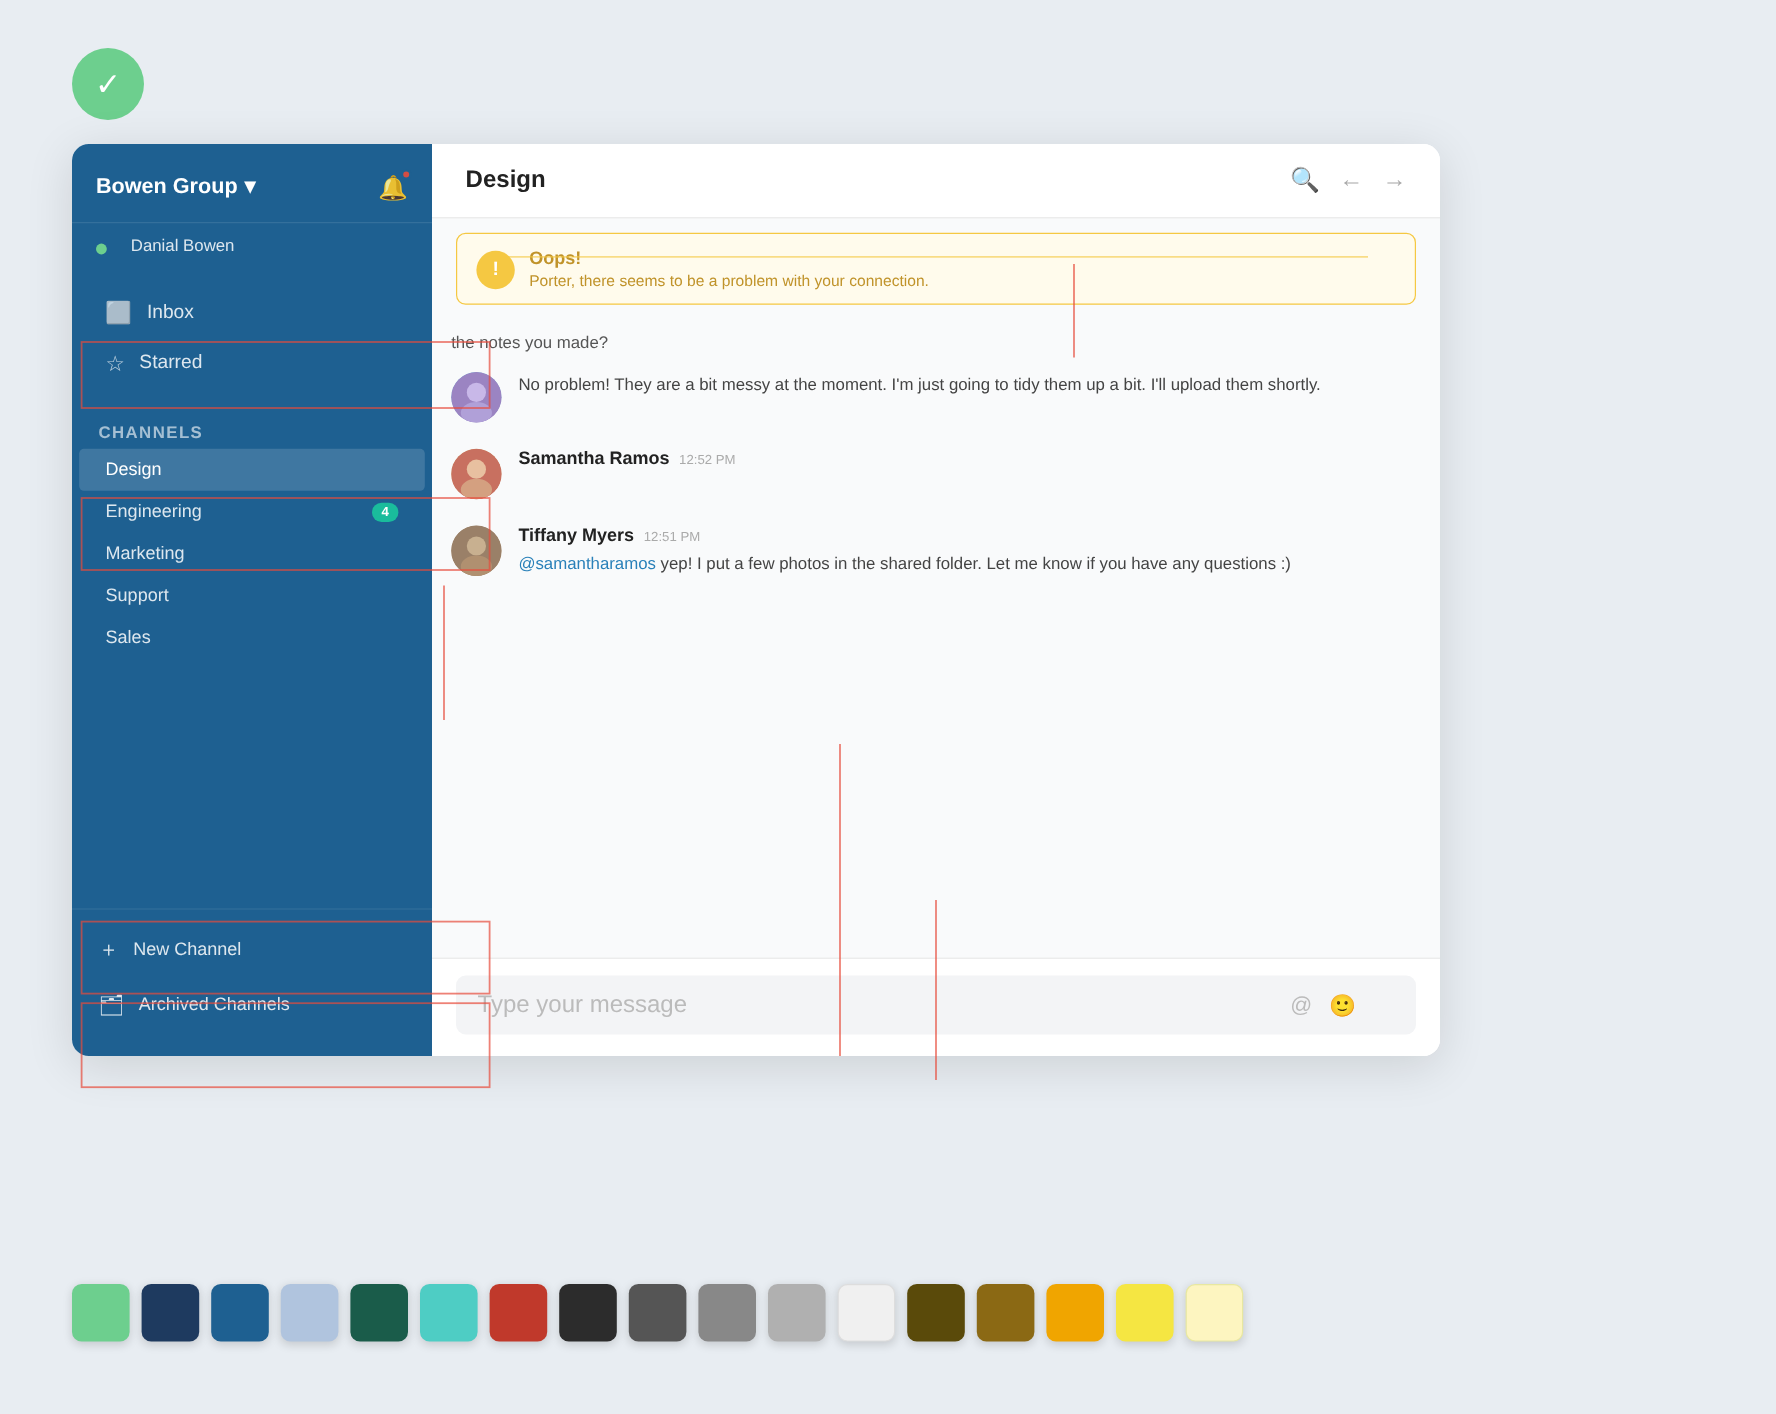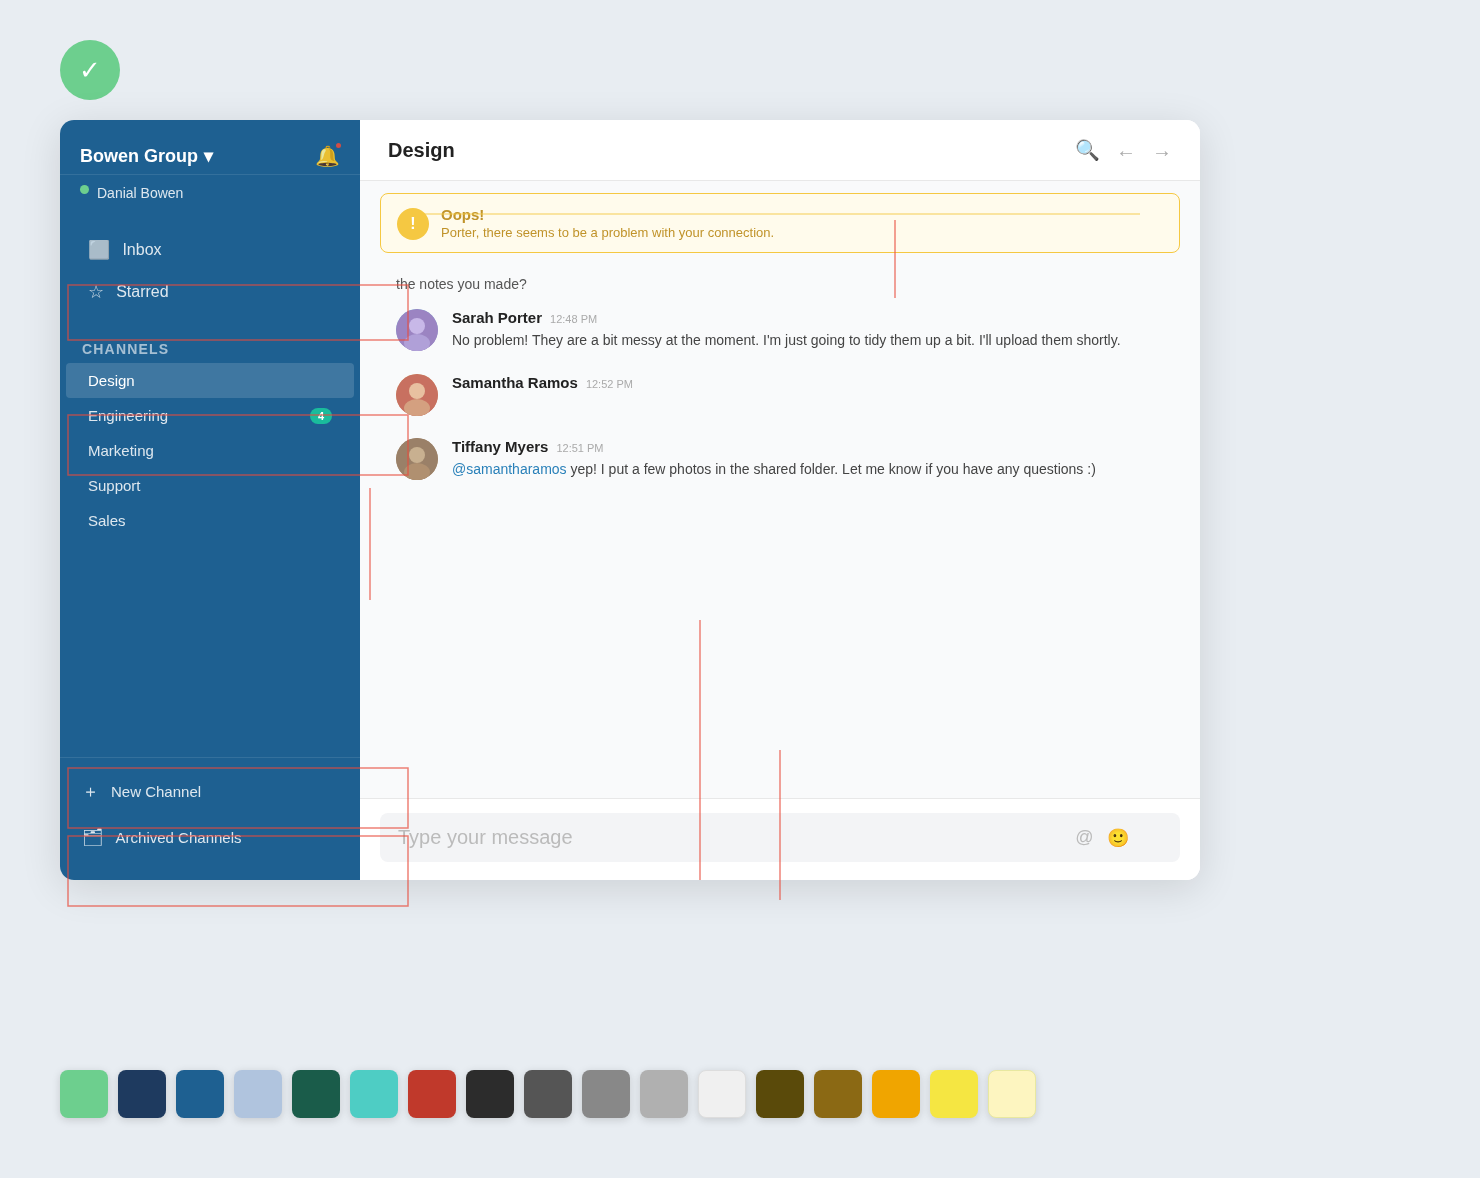--- a/index.html
+++ b/index.html
@@ -44,24 +44,24 @@
     .sidebar {
       width: 300px;
       min-width: 300px;
       background: #1e6091;
       display: flex;
       flex-direction: column;
       color: white;
     }
 
     .sidebar-header {
-      padding: 24px 20px 6px;
+      padding: 24px 20px 16px;
       border-bottom: 1px solid rgba(255,255,255,0.1);
       display: flex;
-      align-items: center;
+      align-items: flex-start;
       justify-content: space-between;
     }
 
     .workspace-name {
       font-size: 18px;
       font-weight: 700;
       color: white;
       display: flex;
       align-items: center;
       gap: 6px;
@@ -81,22 +81,22 @@
       width: 9px;
       height: 9px;
       background: #e74c3c;
       border-radius: 50%;
       border: 2px solid #1e6091;
     }
 
     .user-status {
       padding: 10px 20px 16px;
       display: flex;
-      align-items: flex-start;
-      gap: 8px;
+      align-items: flex-end;
+      gap: 20px;
       font-size: 14px;
       color: rgba(255,255,255,0.85);
     }
 
     .status-dot {
       width: 9px;
       height: 9px;
       background: #6dcf8e;
       border-radius: 50%;
     }
@@ -249,21 +249,21 @@
 
     .error-text .error-desc {
       color: #c0932a;
       font-size: 13px;
       margin-top: 2px;
     }
 
     .messages-area {
       flex: 1;
       overflow-y: auto;
-      padding: 10px 36px 10px;
+      padding: 10px 16px 10px;
     }
 
     .message-item {
       display: flex;
       gap: 14px;
       margin-bottom: 22px;
       align-items: flex-start;
     }
 
     .avatar {
@@ -473,24 +473,20 @@
 
       <div class="message-item">
         <div class="avatar avatar-sp-img">
           <svg width="42" height="42" viewBox="0 0 42 42">
             <circle cx="21" cy="21" r="21" fill="#9b84c2"></circle>
             <circle cx="21" cy="17" r="8" fill="#c8b8e8"></circle>
             <ellipse cx="21" cy="34" rx="13" ry="9" fill="#b0a0d8"></ellipse>
           </svg>
         </div>
         <div class="msg-body">
-          <div class="msg-header">
-            <span class="sender-name">Sarah Porter</span>
-            <span class="msg-time">12:48 PM</span>
-          </div>
           <div class="msg-text">No problem! They are a bit messy at the moment. I'm just going to tidy them up a bit. I'll upload them shortly.</div>
         </div>
       </div>
 
       <div class="message-item">
         <div class="avatar avatar-sr-img">
           <svg width="42" height="42" viewBox="0 0 42 42">
             <circle cx="21" cy="21" r="21" fill="#c87060"></circle>
             <circle cx="21" cy="17" r="8" fill="#e8c0a0"></circle>
             <ellipse cx="21" cy="34" rx="13" ry="9" fill="#d4a080"></ellipse>

